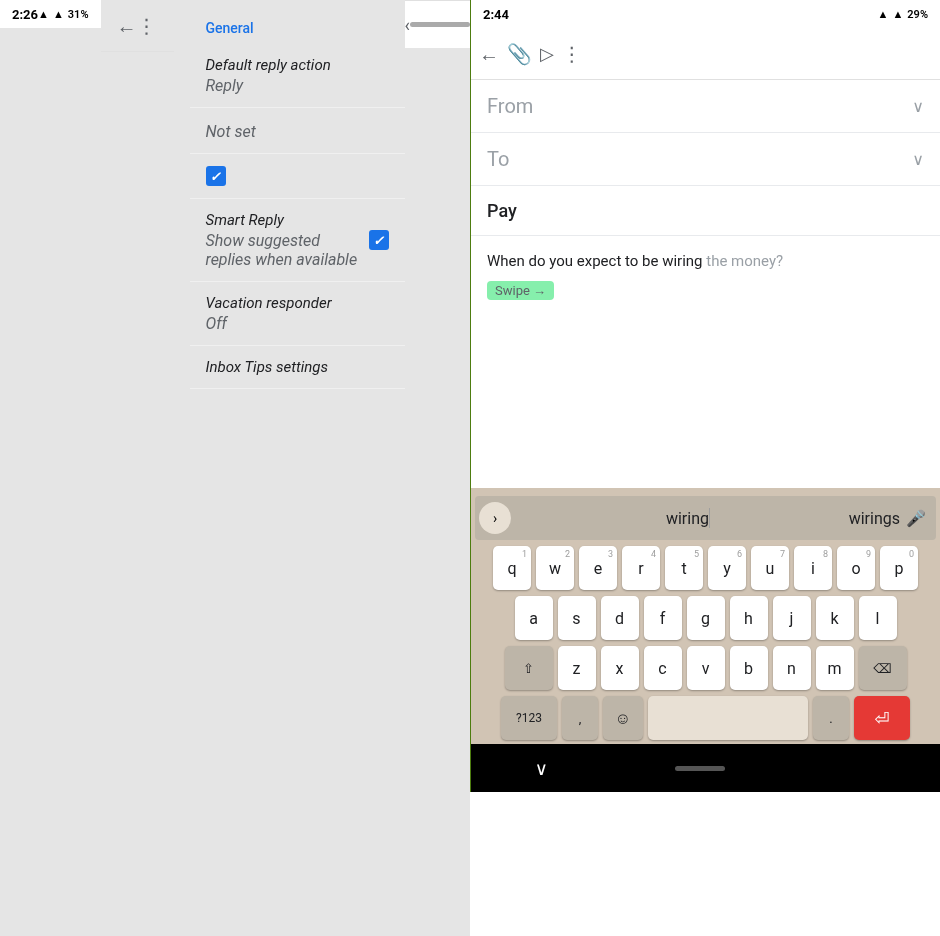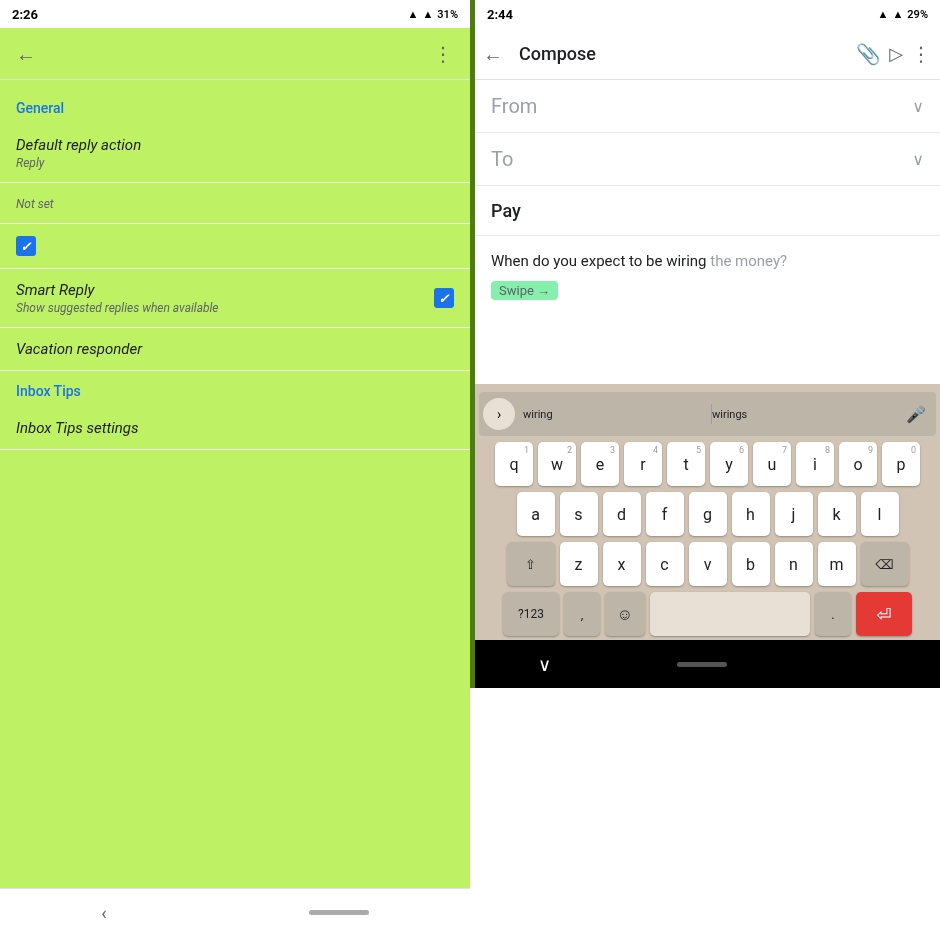--- a/index.html
+++ b/index.html
@@ -9,23 +9,23 @@
       display: flex;
       font-family: 'Roboto', Arial, sans-serif;
       overflow: hidden;
       background: #fff;
     }
 
     
     .left-panel {
       width: 470px;
       height: 936px;
-      background: #bef264;
-      display: flex;
-      flex-direction: column;
+      background: #e5e5e5;
+      display: flex;
+      flex-direction: row;
       overflow: hidden;
     }
 
     .status-bar {
       height: 28px;
       background: #fff;
       display: flex;
       align-items: center;
       padding: 0 12px;
       font-size: 12px;
@@ -54,20 +54,21 @@
       align-items: center;
       padding: 0 16px;
       justify-content: space-between;
       border-bottom: 1px solid #e0e0e0;
     }
 
     .settings-content {
       flex: 1;
       overflow-y: auto;
       padding: 8px 0;
+      margin-left: 16px;
     }
 
     .section-header {
       color: #1a73e8;
       font-size: 14px;
       font-weight: 500;
       padding: 12px 16px 8px;
     }
 
     .settings-item {
@@ -89,21 +90,21 @@
       flex: 1;
     }
 
     .settings-item-title {
       font-size: 15px;
       color: #202124;
       font-weight: 400;
     }
 
     .settings-item-subtitle {
-      font-size: 12px;
+      font-size: 16px;
       color: #5f6368;
       margin-top: 2px;
     }
 
     .checkbox {
       width: 20px;
       height: 20px;
       background: #1a73e8;
       border-radius: 3px;
       display: flex;
@@ -131,25 +132,25 @@
     .home-indicator {
       width: 60px;
       height: 5px;
       background: #aaa;
       border-radius: 3px;
     }
 
     
     .right-panel {
       width: 470px;
-      height: 688px;
+      height: 792px;
       background: #fff;
       display: flex;
       flex-direction: column;
-      border-left: 5px solid #4d7c0f;
+      border-left: 1px solid #4d7c0f;
       overflow: hidden;
     }
 
     .compose-header {
       height: 52px;
       display: flex;
       align-items: center;
       padding: 0 8px;
       border-bottom: 1px solid #e0e0e0;
       gap: 8px;
@@ -246,22 +247,22 @@
       display: flex;
       align-items: center;
       justify-content: center;
       margin-right: 8px;
       font-size: 14px;
       cursor: pointer;
     }
 
     .suggestion-word {
       flex: 1;
-      text-align: left;
-      font-size: 11px;
+      text-align: right;
+      font-size: 16px;
       color: #202124;
       cursor: pointer;
     }
 
     .suggestion-divider {
       width: 1px;
       height: 20px;
       background: #9e9e9e;
     }
 
@@ -405,26 +406,26 @@
       <div class="settings-item-text">
         <div class="settings-item-title">Smart Reply</div>
         <div class="settings-item-subtitle">Show suggested replies when available</div>
       </div>
       <div class="checkbox"></div>
     </div>
 
     <div class="settings-item">
       <div class="settings-item-text">
         <div class="settings-item-title">Vacation responder</div>
-      </div>
-    </div>
-
-
-
-    <div class="section-header">Inbox Tips</div>
+        <div class="settings-item-subtitle">Off</div>
+      </div>
+    </div>
+
+
+
 
     <div class="settings-item">
       <div class="settings-item-text">
         <div class="settings-item-title">Inbox Tips settings</div>
       </div>
     </div>
   </div>
 
   <div class="nav-bar-bottom">
     <span style="font-size:18px;color:#5f6368;">‹</span>
@@ -440,21 +441,20 @@
     </div>
     <div class="status-bar-right">
       <span>▲</span>
       <span>▲</span>
       <span>29%</span>
     </div>
   </div>
 
   <div class="compose-header">
     <span class="icon-back">←</span>
-    <span class="compose-title">Compose</span>
     <div class="compose-actions">
       <span class="icon-attach">📎</span>
       <span class="icon-send" style="font-size:18px;">▷</span>
       <span class="icon-more">⋮</span>
     </div>
   </div>
 
   <div class="compose-body">
 
     <div class="compose-field">

